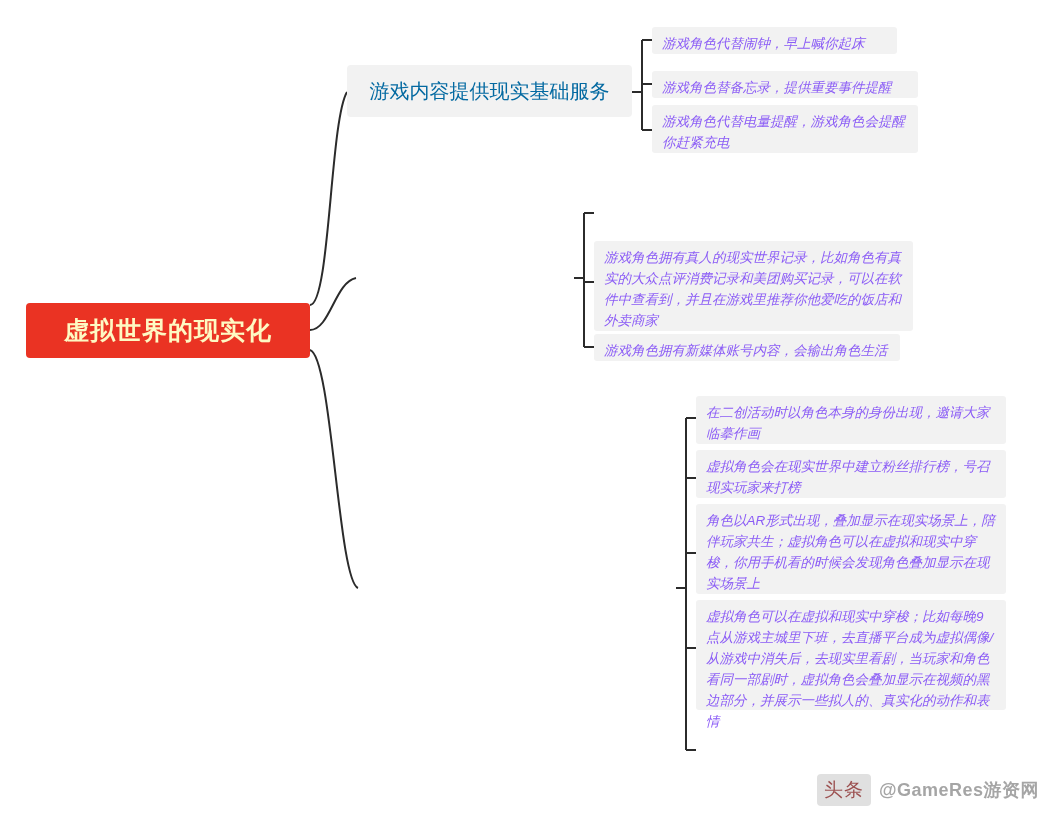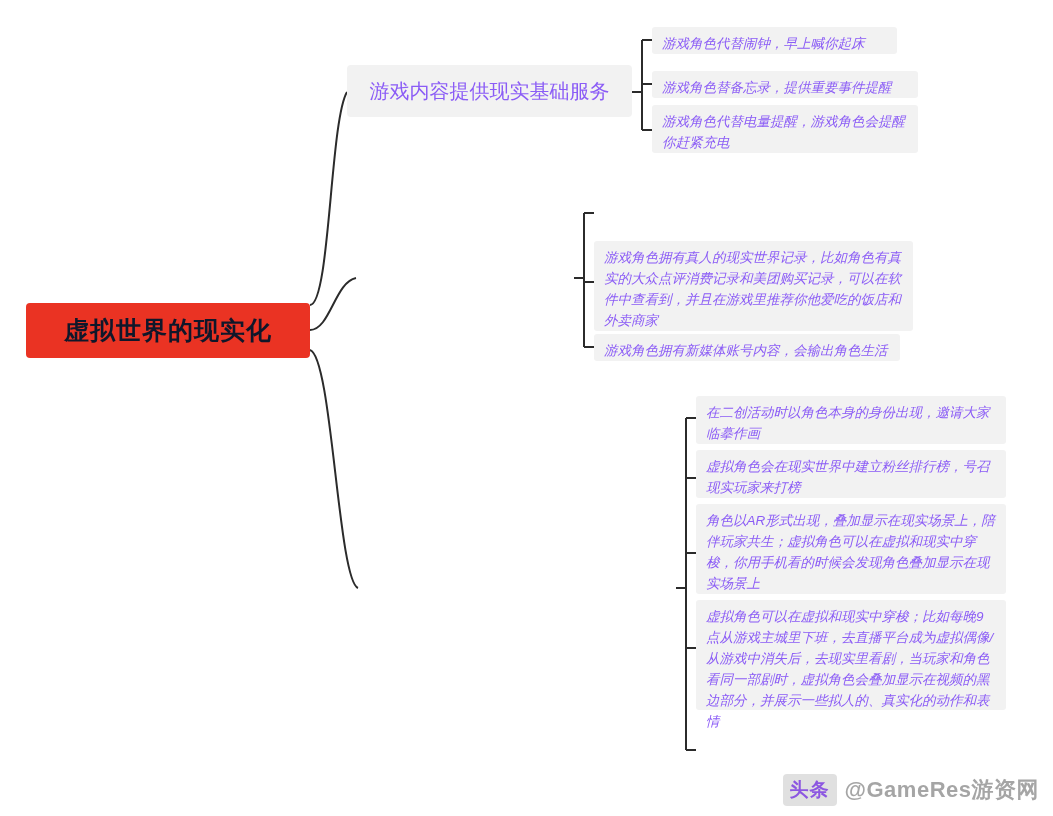--- a/index.html
+++ b/index.html
@@ -26,34 +26,34 @@
     width: 1053px;
     height: 816px;
     pointer-events: none;
   }
   .node {
     position: absolute;
     box-sizing: border-box;
   }
   .root-node {
     background: #ea3323;
-    color: #0f172a;
+    color: #fef9c3;
     font-weight: bold;
     font-size: 25px;
     letter-spacing: 1px;
     border-radius: 4px;
     display: flex;
     align-items: center;
     justify-content: center;
     padding: 14px 18px;
     white-space: nowrap;
   }
   .branch-node {
     background: #f2f2f2;
-    color: #8b5cf6;
+    color: #0369a1;
     font-size: 20px;
     border-radius: 4px;
     display: flex;
     align-items: center;
     justify-content: center;
     padding: 11px 16px;
     white-space: nowrap;
   }
   .leaf-node {
     background: #f2f2f2;
@@ -69,30 +69,30 @@
     position: absolute;
     right: 14px;
     bottom: 10px;
     display: flex;
     align-items: center;
     gap: 8px;
     opacity: 0.78;
   }
   .wm-logo {
     background: #d8d8d8;
-    color: #6d28d9;
+    color: #7f1d1d;
     font-size: 19px;
-    font-weight: bold;
+    font-weight: normal;
     border-radius: 4px;
     padding: 3px 7px;
     letter-spacing: 1px;
   }
   .wm-text {
     color: #8d8d8d;
-    font-size: 22px;
+    font-size: 18px;
     font-weight: bold;
     letter-spacing: 0.5px;
   }
 </style>
 </head>
 <body>
 
 <div id="canvas">
 
   <svg class="links" viewBox="0 0 1053 816">

